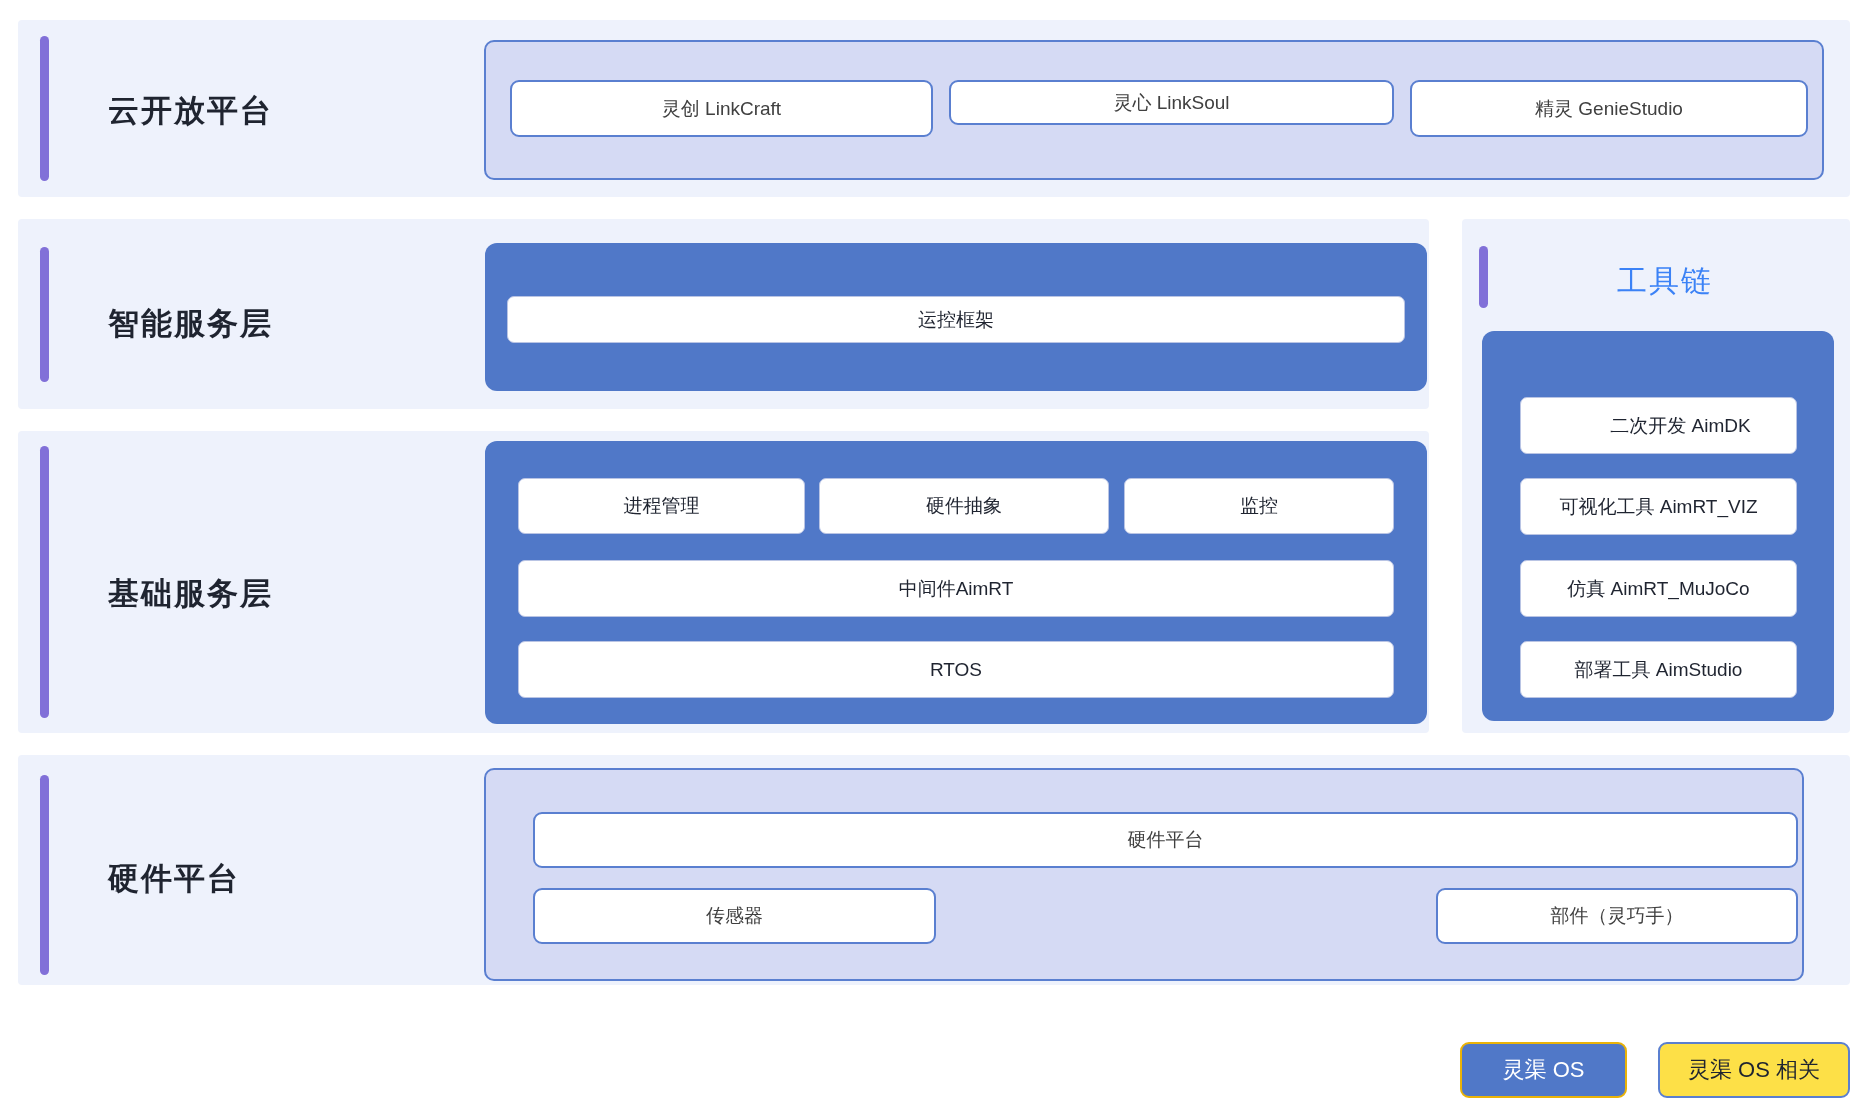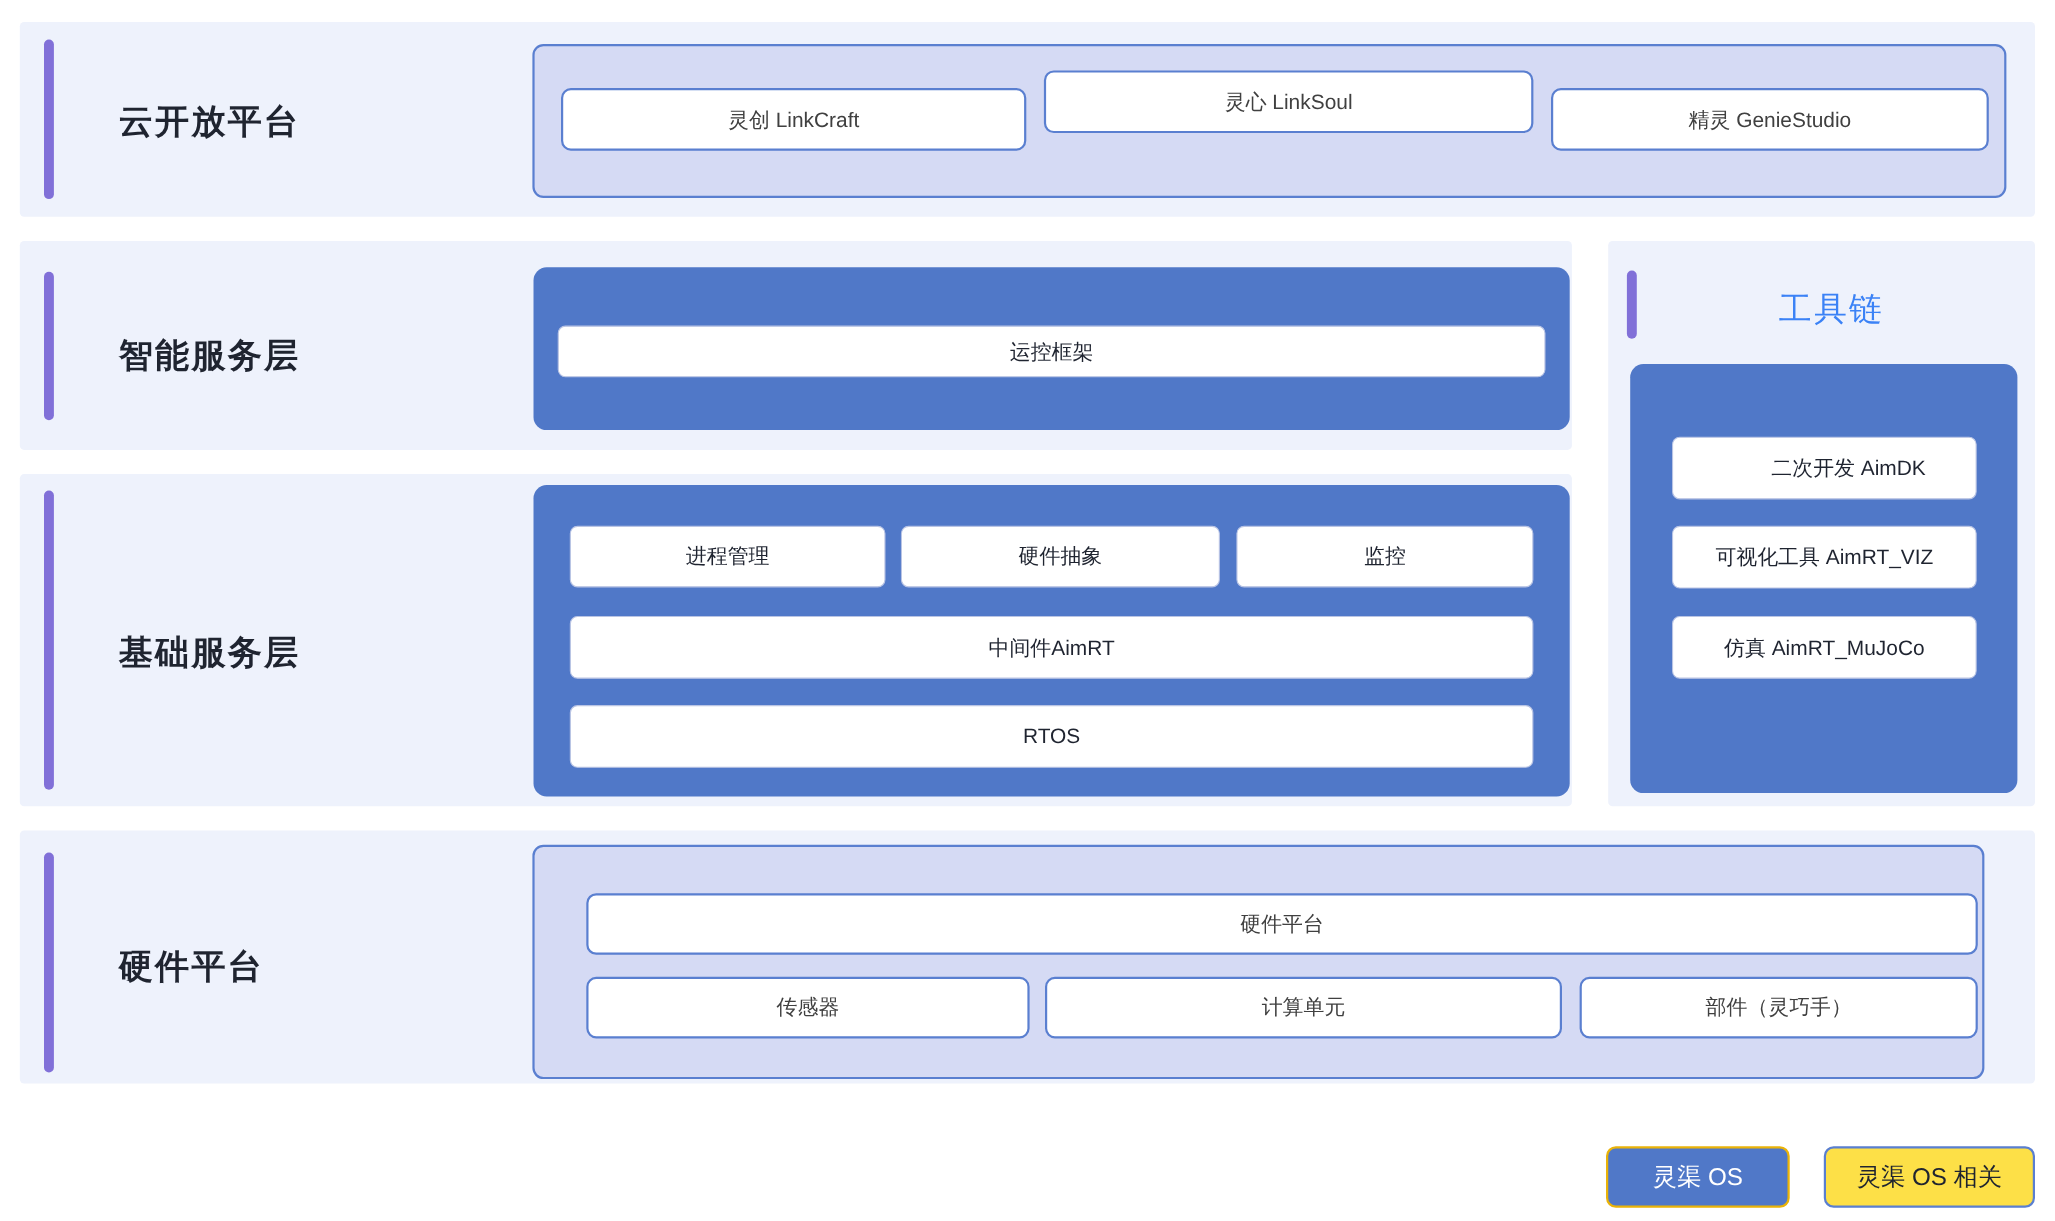--- a/index.html
+++ b/index.html
@@ -128,21 +128,21 @@
 
 <div id="root">
 
   <div class="band" style="left:18px; top:20px; width:1832px; height:177px;"></div>
   <div class="accent-bar" style="left:40px; top:36px; height:145px;"></div>
   <div class="row-label" style="left:108px; top:90px;">云开放平台</div>
 
   <div class="panel-light" style="left:484px; top:40px; width:1340px; height:140px;"></div>
 
   <div class="chip" style="left:510px; top:80px; width:423px; height:57px;">灵创 LinkCraft</div>
-  <div class="chip" style="left:949px; top:64px; width:445px; height:57px;">灵心 LinkSoul</div>
+  <div class="chip" style="left:949px; top:80px; width:445px; height:45px;">灵心 LinkSoul</div>
   <div class="chip" style="left:1410px; top:80px; width:398px; height:57px;">精灵 GenieStudio</div>
 
   <div class="band" style="left:18px; top:219px; width:1411px; height:190px;"></div>
   <div class="accent-bar" style="left:40px; top:247px; height:135px;"></div>
   <div class="row-label" style="left:108px; top:303px;">智能服务层</div>
 
   <div class="panel-blue" style="left:485px; top:243px; width:942px; height:148px;"></div>
   <div class="chip-plain" style="left:507px; top:296px; width:898px; height:47px;">运控框架</div>
 
   <div class="band" style="left:18px; top:431px; width:1411px; height:302px;"></div>
@@ -160,29 +160,29 @@
 
   <div class="band" style="left:1462px; top:219px; width:388px; height:514px;"></div>
   <div class="accent-bar" style="left:1479px; top:246px; height:62px;"></div>
   <div class="tool-title" style="left:1500px; top:261px; width:330px;">工具链</div>
 
   <div class="panel-blue" style="left:1482px; top:331px; width:352px; height:390px;"></div>
 
   <div class="chip-plain" style="left:1520px; top:397px; width:277px; height:57px;padding-left:44px;">二次开发 AimDK</div>
   <div class="chip-plain" style="left:1520px; top:478px; width:277px; height:57px;">可视化工具 AimRT_VIZ</div>
   <div class="chip-plain" style="left:1520px; top:560px; width:277px; height:57px;">仿真 AimRT_MuJoCo</div>
+  <div class="chip-plain" style="left:1520px; top:641px; width:277px; height:57px;">部署工具 AimStudio</div>
 
   <div class="band" style="left:18px; top:755px; width:1832px; height:230px;"></div>
   <div class="accent-bar" style="left:40px; top:775px; height:200px;"></div>
   <div class="row-label" style="left:108px; top:858px;">硬件平台</div>
 
   <div class="panel-light" style="left:484px; top:768px; width:1320px; height:213px;"></div>
 
   <div class="chip" style="left:533px; top:812px; width:1265px; height:56px;">硬件平台</div>
 
   <div class="chip" style="left:533px; top:888px; width:403px; height:56px;">传感器</div>
-  <div class="chip" style="left:950px; top:888px; width:470px; height:56px;">计算单元</div>
   <div class="chip" style="left:1436px; top:888px; width:362px; height:56px;">部件（灵巧手）</div>
 
   <div class="legend-btn legend-solid" style="left:1460px; top:1042px; width:167px; height:56px;">灵渠 OS</div>
   <div class="legend-btn legend-outline" style="left:1658px; top:1042px; width:192px; height:56px;">灵渠 OS 相关</div>
 
 </div>
 
 </body></html>

